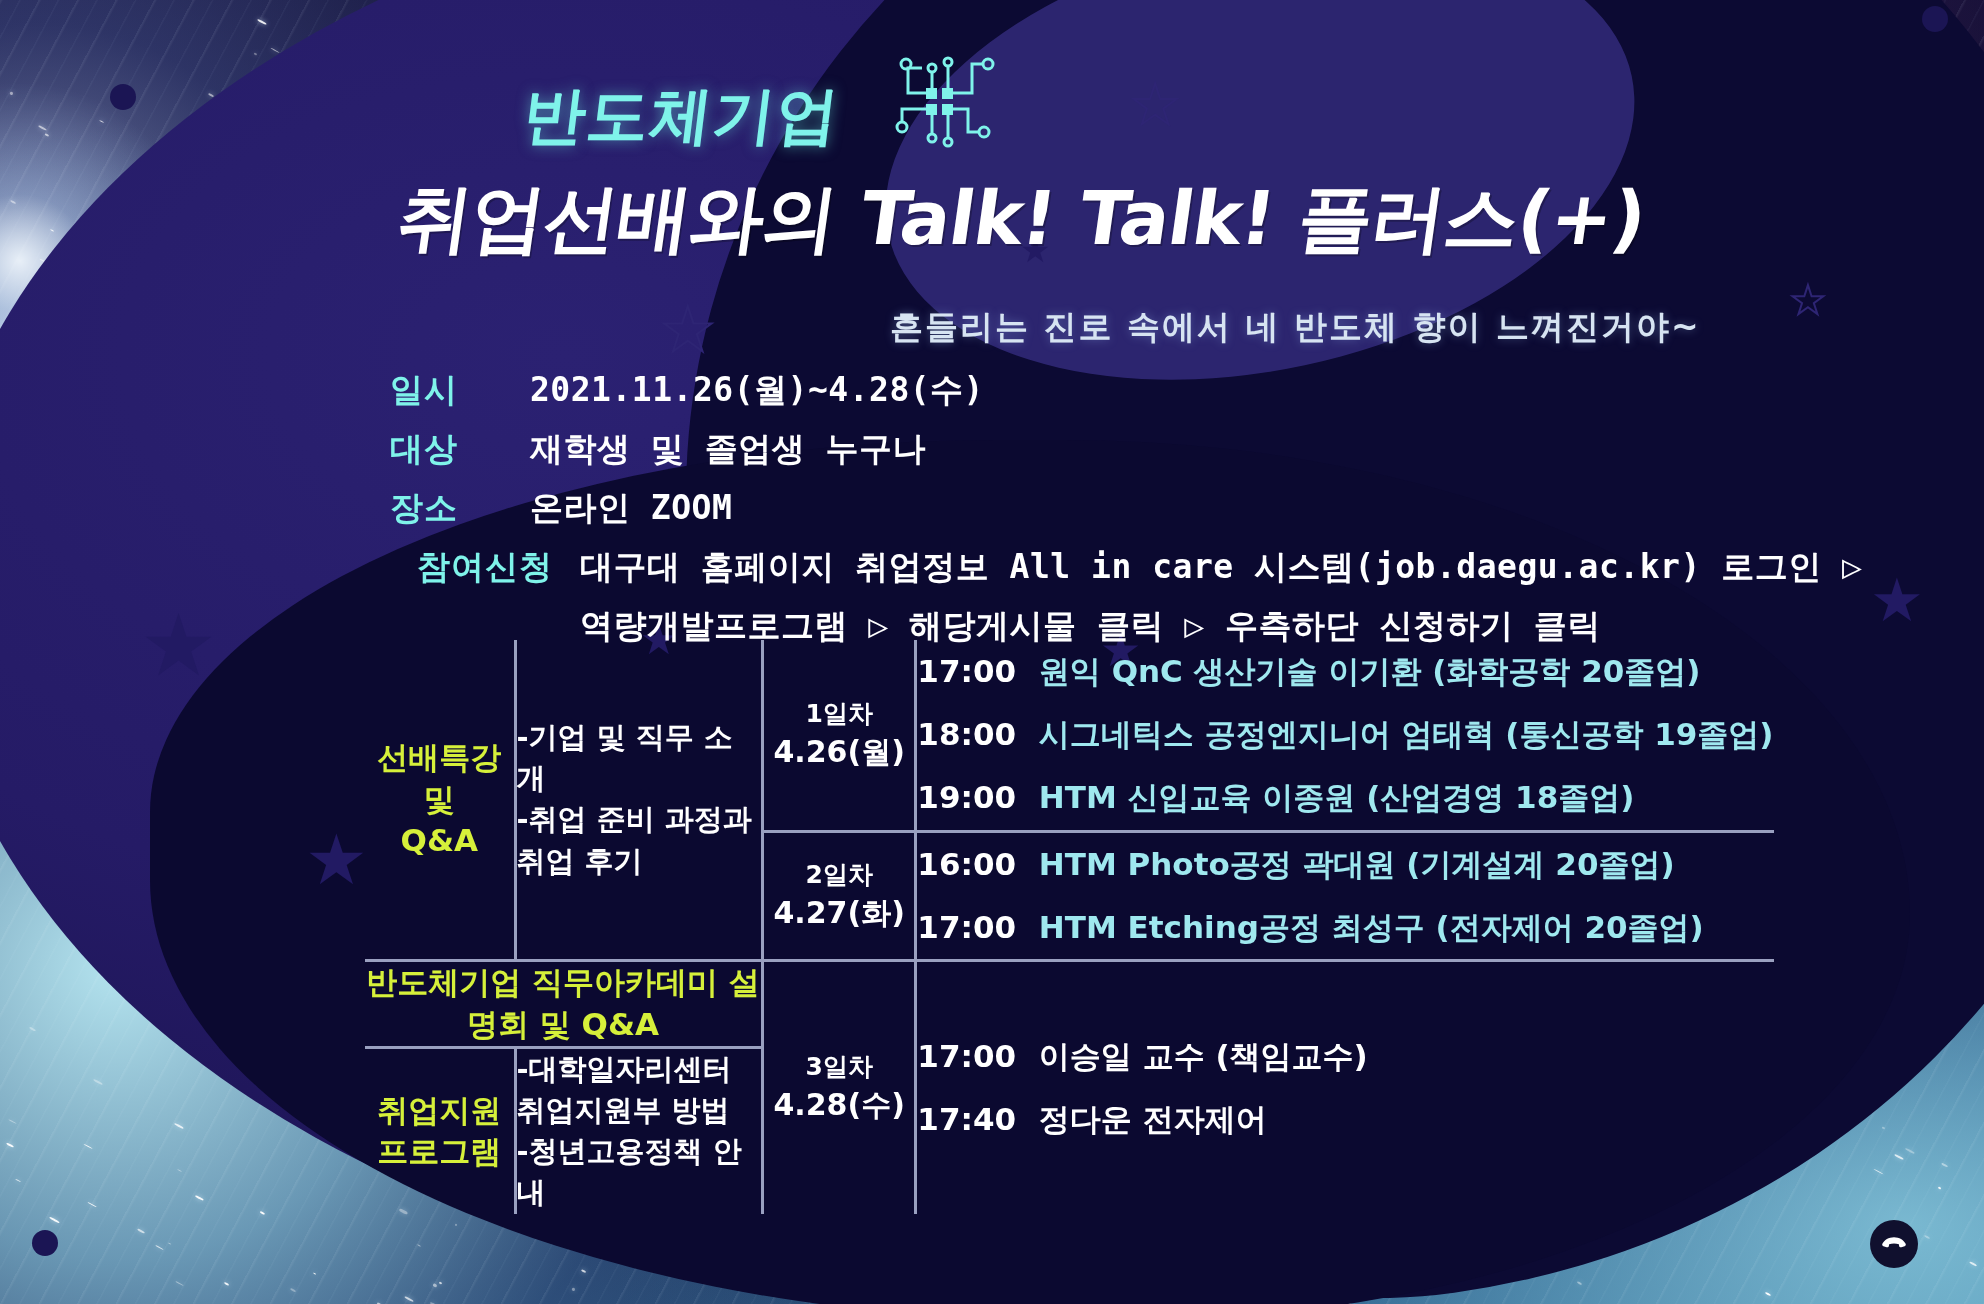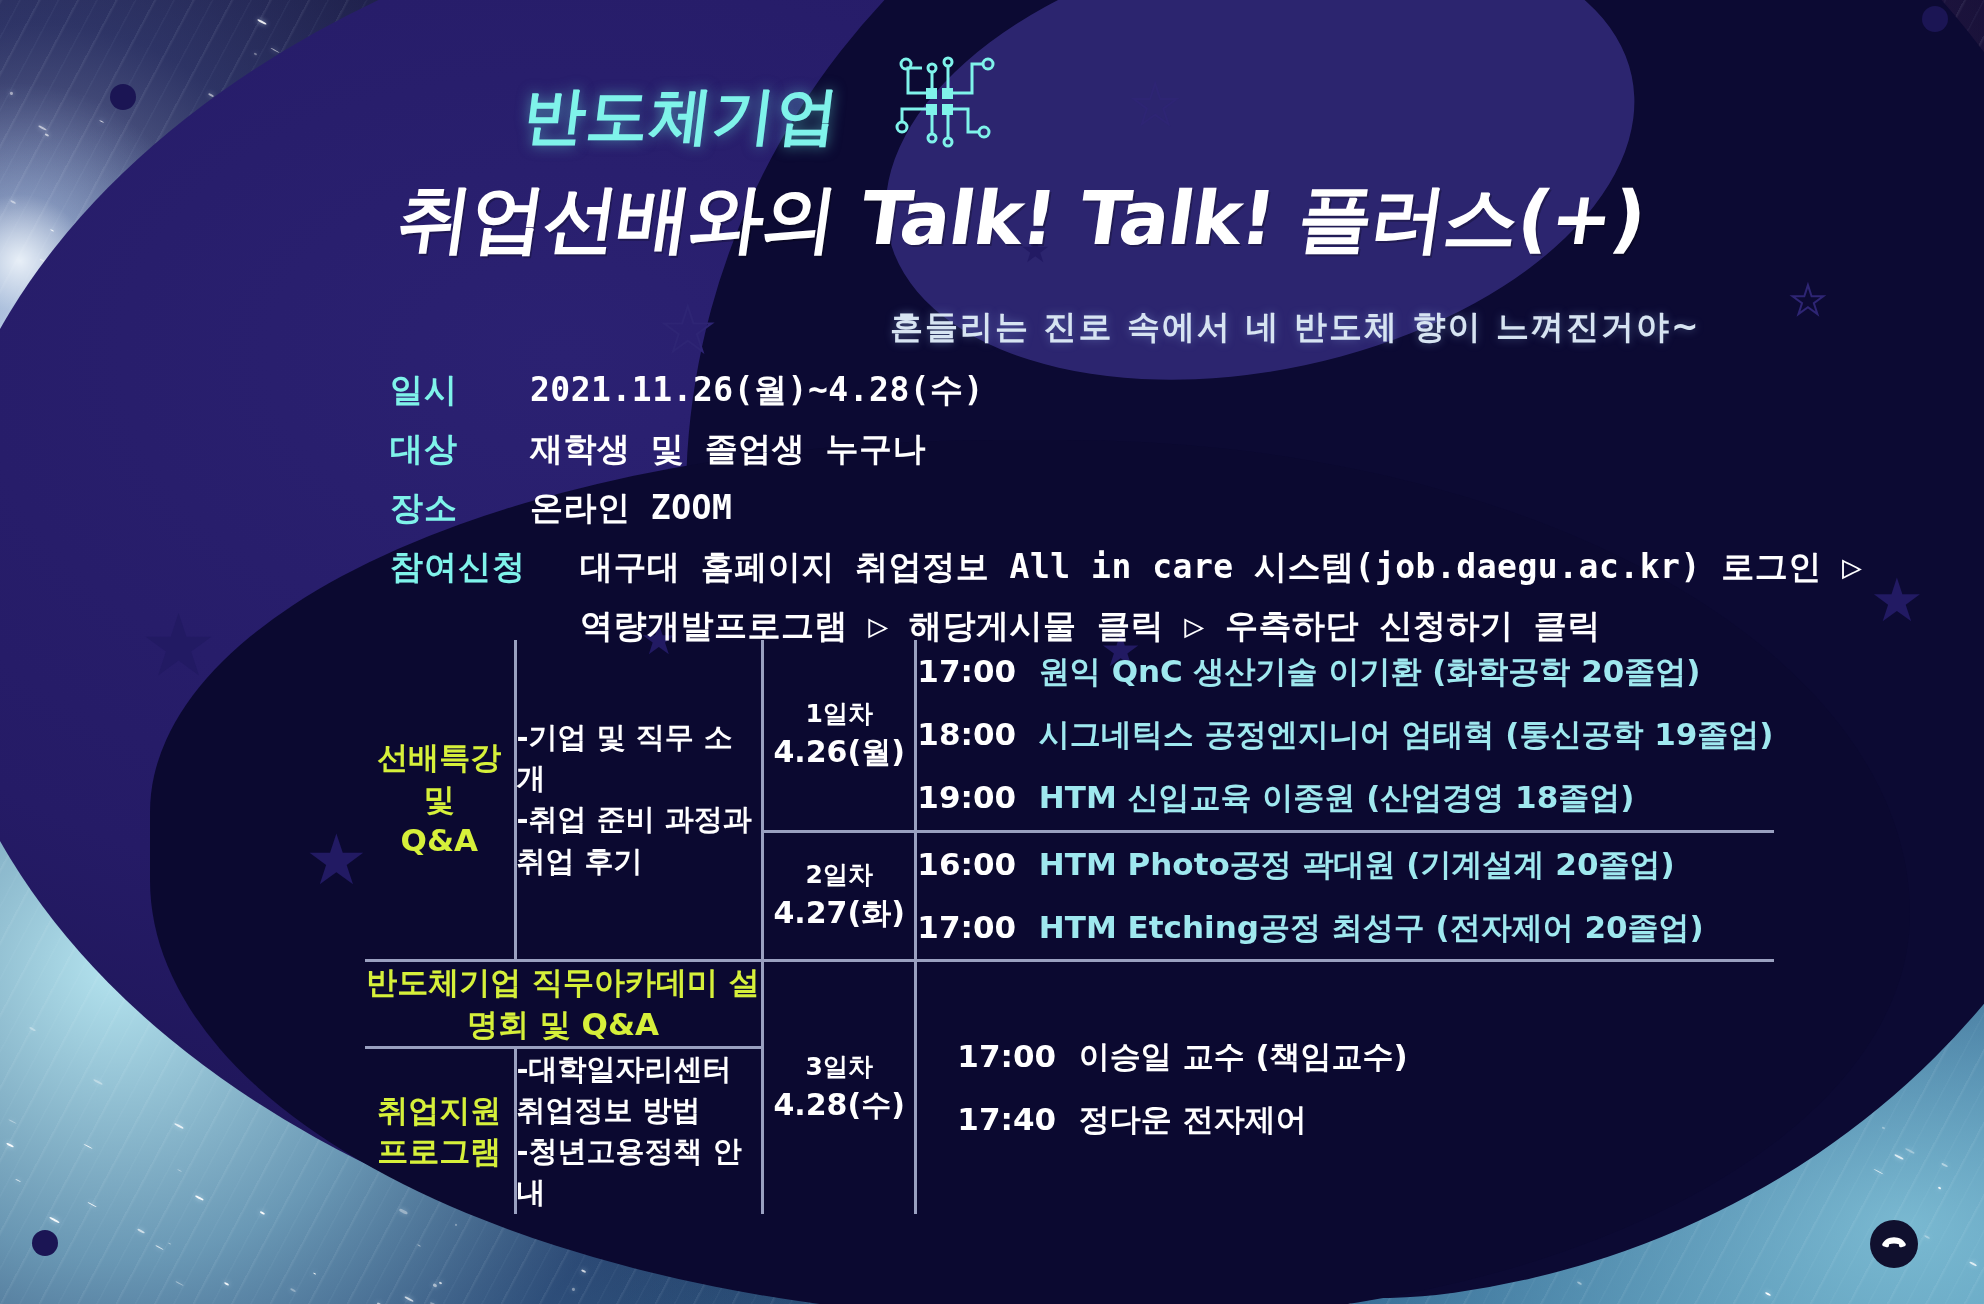--- a/index.html
+++ b/index.html
@@ -118,21 +118,21 @@
   }
 
   
   .info{position:absolute;left:390px;top:368px;width:1400px;}
   .info-row{display:flex;align-items:flex-start;margin-bottom:14px;}
   .info-label{
     color:#7ff3ea;font-size:33px;font-weight:700;letter-spacing:1px;
     min-width:140px;flex:0 0 auto;
     font-family:"DejaVu Sans Mono","Liberation Mono",monospace;
   }
-  .info-label.wide{min-width:190px;}
+  .info-label.wide{min-width:190px;text-align:center;}
   .info-value{
     color:#ffffff;font-size:33px;font-weight:700;letter-spacing:.5px;
     font-family:"DejaVu Sans Mono","Liberation Mono",monospace;
     white-space:nowrap;
   }
   .info-sub{
     color:#ffffff;font-size:33px;font-weight:700;letter-spacing:.5px;
     font-family:"DejaVu Sans Mono","Liberation Mono",monospace;
     margin-left:190px;margin-top:8px;white-space:nowrap;
   }
@@ -166,21 +166,21 @@
   }
   .cell-day .dnum{font-size:25px;}
   .cell-sessions{
     padding:6px 0 6px 26px;
     border-left:3px solid #9aa0c0;
   }
   .session{
     color:#9fe8ef;font-size:31px;font-weight:700;line-height:1.2;
     padding:13px 0;white-space:nowrap;
   }
-  .session.plain{color:#ffffff;padding-left:40px;}
+  .session.plain{color:#ffffff;}
   .session .t{color:#ffffff;}
   .hr-row td{border-top:3px solid #9aa0c0;height:0;padding:0;}
   .cell-wide{
     color:#d6f03a;font-size:31px;font-weight:700;text-align:center;
     padding:12px 4px;
   }
 
   
   .footer{
     position:absolute;right:66px;bottom:36px;
@@ -656,21 +656,21 @@
       <tr class="hr-row">
         <td colspan="2"></td>
       </tr>
 
       <tr>
         <td class="cell-cat">
           <div>취업지원</div>
           <div>프로그램</div>
         </td>
         <td class="cell-desc">
-          <div>-대학일자리센터 취업정보 방법</div>
+          <div>-대학일자리센터 취업지원부 방법</div>
           <div>-청년고용정책 안내</div>
         </td>
       </tr>
     </tbody>
       </table>
 
     <div class="footer">
       <div class="phone-ic">
         <svg width="30" height="30" viewBox="0 0 24 24" fill="#ffffff">
           <path d="M12 6.5c-4.2 0-7.8 2.2-9.3 5.3-.4.8 0 1.6.8 1.9l2.6.9c.8.3 1.7-.2 1.8-1l.2-1.5c1.2-.4 2.5-.6 3.9-.6s2.7.2 3.9.6l.2 1.5c.1.8 1 1.3 1.8 1l2.6-.9c.8-.3 1.2-1.1.8-1.9C19.8 8.7 16.2 6.5 12 6.5z"></path>

